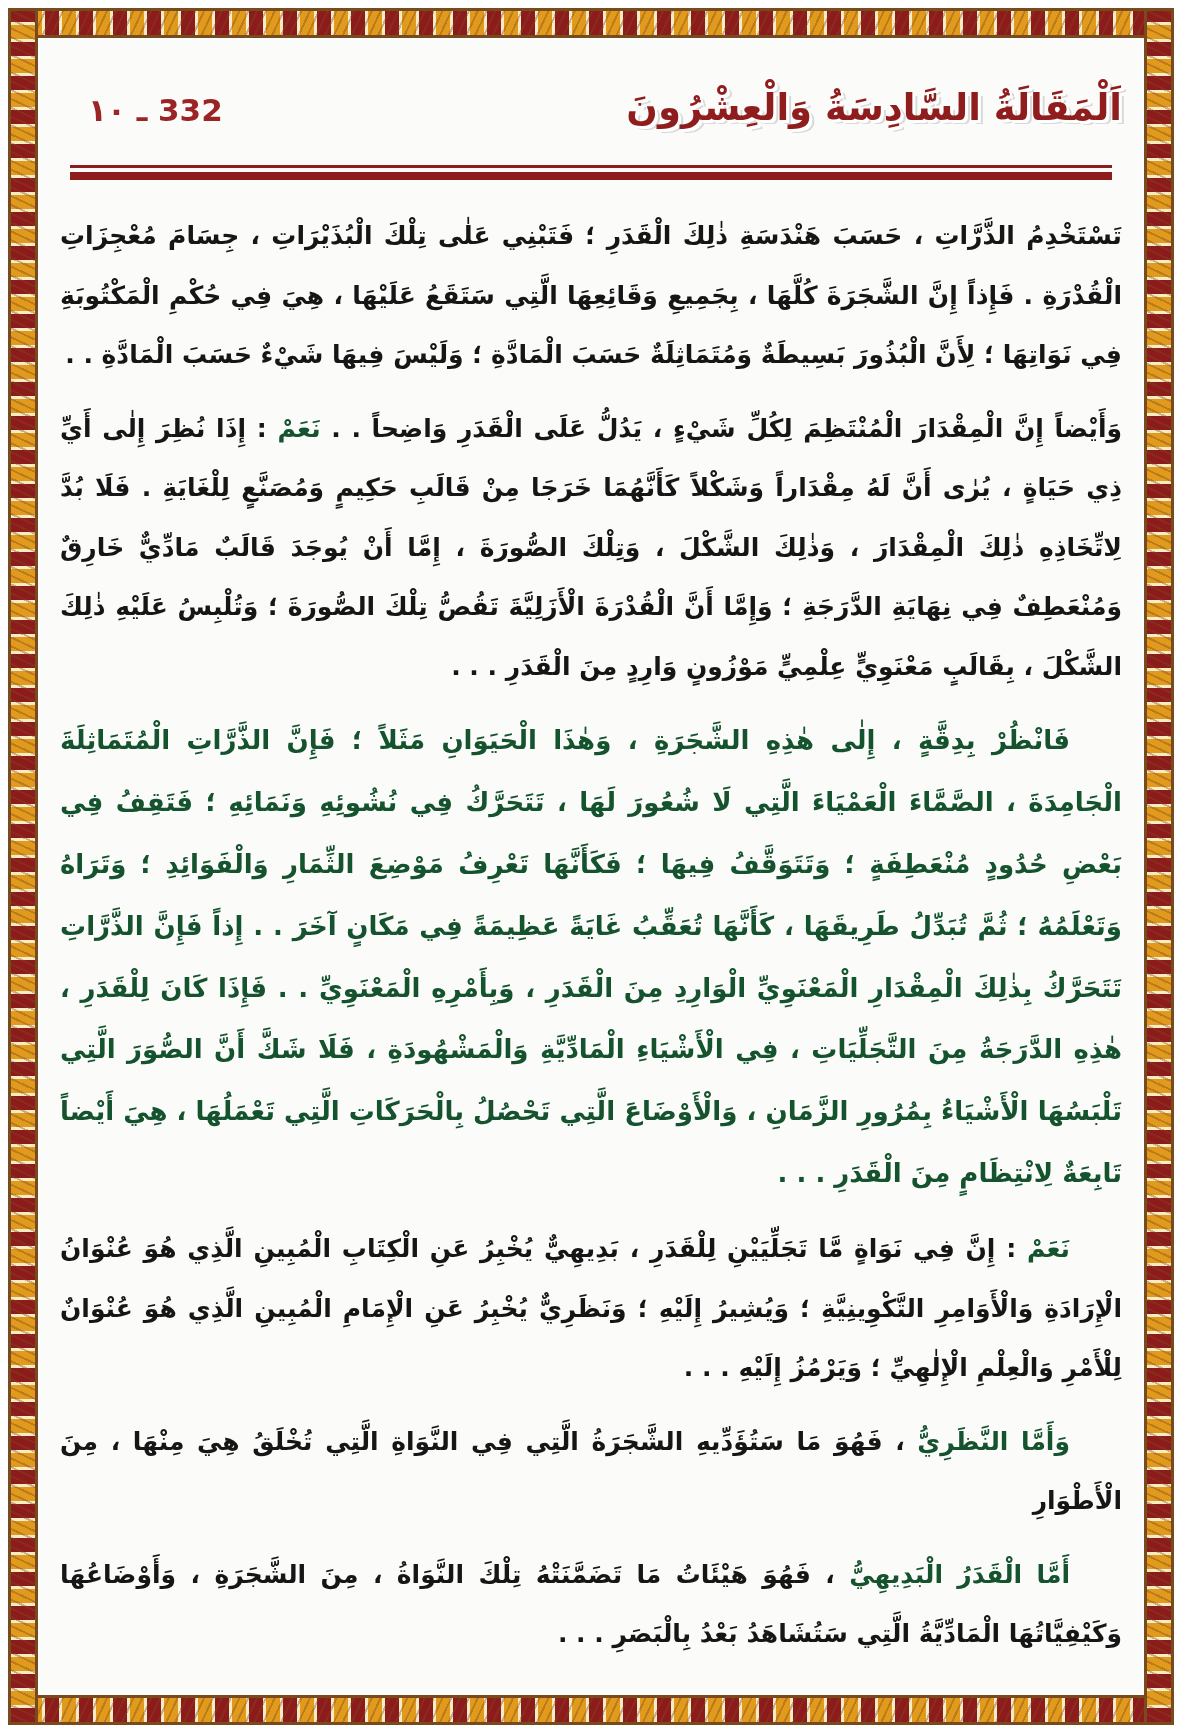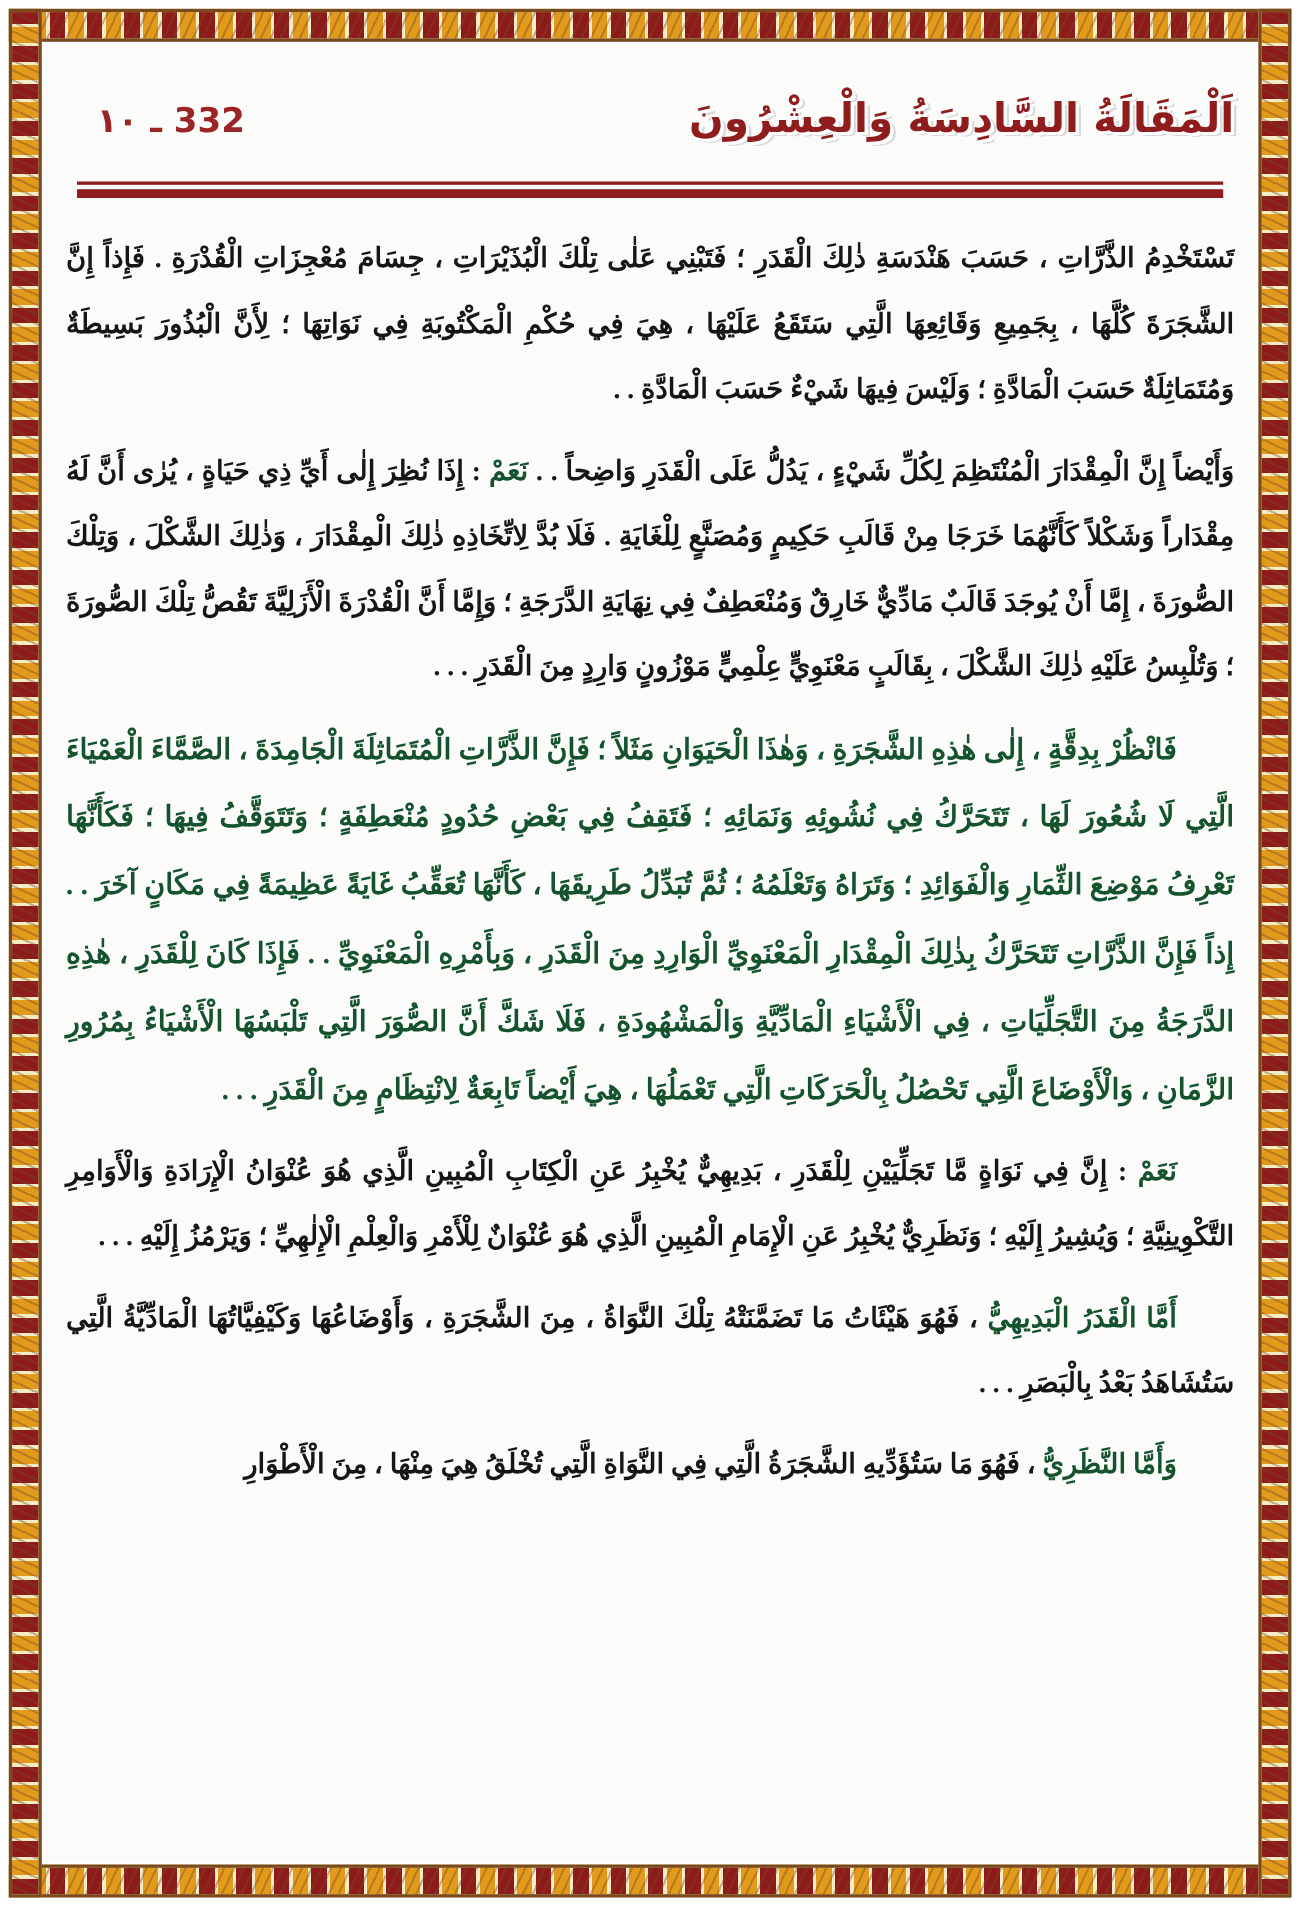--- a/index.html
+++ b/index.html
@@ -66,21 +66,21 @@
     border-bottom: 8px solid #8f1d1d;
   }
   .body-text {
     margin-top: 26px;
     font-size: 25px;
     font-weight: bold;
     color: #161616;
     line-height: 2.38;
     text-align: justify;
   }
-  .para { margin: 0 0 14px 0; font-family: Liberation Serif, serif; }
+  .para { margin: 0 0 14px 0; }
   .para.indent { text-indent: 52px; }
   .seg { color: #161616; }
   .seg.red { color: #14532d; }
   .para.em { font-size: 26px; }
 </style>
 </head>
 <body>
 
 <div class="page">
   <div class="b-strip b-top"></div>
@@ -92,17 +92,17 @@
     <div class="header">
       <div class="page-title">اَلْمَقَالَةُ السَّادِسَةُ وَالْعِشْرُونَ</div>
       <div class="page-number">332 ـ ١٠</div>
       <div class="header-rule"></div>
     </div>
     <div class="body-text">
         <div class="para"><span class="seg">تَسْتَخْدِمُ الذَّرَّاتِ ، حَسَبَ هَنْدَسَةِ ذٰلِكَ الْقَدَرِ ؛ فَتَبْنِي عَلٰى تِلْكَ الْبُذَيْرَاتِ ، جِسَامَ مُعْجِزَاتِ الْقُدْرَةِ . فَإِذاً إِنَّ الشَّجَرَةَ كُلَّهَا ، بِجَمِيعِ وَقَائِعِهَا الَّتِي سَتَقَعُ عَلَيْهَا ، هِيَ فِي حُكْمِ الْمَكْتُوبَةِ فِي نَوَاتِهَا ؛ لِأَنَّ الْبُذُورَ بَسِيطَةٌ وَمُتَمَاثِلَةٌ حَسَبَ الْمَادَّةِ ؛ وَلَيْسَ فِيهَا شَيْءٌ حَسَبَ الْمَادَّةِ . .</span></div>
         <div class="para"><span class="seg">وَأَيْضاً إِنَّ الْمِقْدَارَ الْمُنْتَظِمَ لِكُلِّ شَيْءٍ ، يَدُلُّ عَلَى الْقَدَرِ وَاضِحاً . . </span><span class="seg red">نَعَمْ</span><span class="seg"> : إِذَا نُظِرَ إِلٰى أَيِّ ذِي حَيَاةٍ ، يُرٰى أَنَّ لَهُ مِقْدَاراً وَشَكْلاً كَأَنَّهُمَا خَرَجَا مِنْ قَالَبِ حَكِيمٍ وَمُصَنَّعٍ لِلْغَايَةِ . فَلَا بُدَّ لِاتِّخَاذِهِ ذٰلِكَ الْمِقْدَارَ ، وَذٰلِكَ الشَّكْلَ ، وَتِلْكَ الصُّورَةَ ، إِمَّا أَنْ يُوجَدَ قَالَبٌ مَادِّيٌّ خَارِقٌ وَمُنْعَطِفٌ فِي نِهَايَةِ الدَّرَجَةِ ؛ وَإِمَّا أَنَّ الْقُدْرَةَ الْأَزَلِيَّةَ تَقُصُّ تِلْكَ الصُّورَةَ ؛ وَتُلْبِسُ عَلَيْهِ ذٰلِكَ الشَّكْلَ ، بِقَالَبٍ مَعْنَوِيٍّ عِلْمِيٍّ مَوْزُونٍ وَارِدٍ مِنَ الْقَدَرِ . . .</span></div>
         <div class="para indent em"><span class="seg red">فَانْظُرْ بِدِقَّةٍ ، إِلٰى هٰذِهِ الشَّجَرَةِ ، وَهٰذَا الْحَيَوَانِ مَثَلاً ؛ فَإِنَّ الذَّرَّاتِ الْمُتَمَاثِلَةَ الْجَامِدَةَ ، الصَّمَّاءَ الْعَمْيَاءَ الَّتِي لَا شُعُورَ لَهَا ، تَتَحَرَّكُ فِي نُشُوئِهِ وَنَمَائِهِ ؛ فَتَقِفُ فِي بَعْضِ حُدُودٍ مُنْعَطِفَةٍ ؛ وَتَتَوَقَّفُ فِيهَا ؛ فَكَأَنَّهَا تَعْرِفُ مَوْضِعَ الثِّمَارِ وَالْفَوَائِدِ ؛ وَتَرَاهُ وَتَعْلَمُهُ ؛ ثُمَّ تُبَدِّلُ طَرِيقَهَا ، كَأَنَّهَا تُعَقِّبُ غَايَةً عَظِيمَةً فِي مَكَانٍ آخَرَ . . إِذاً فَإِنَّ الذَّرَّاتِ تَتَحَرَّكُ بِذٰلِكَ الْمِقْدَارِ الْمَعْنَوِيِّ الْوَارِدِ مِنَ الْقَدَرِ ، وَبِأَمْرِهِ الْمَعْنَوِيِّ . . فَإِذَا كَانَ لِلْقَدَرِ ، هٰذِهِ الدَّرَجَةُ مِنَ التَّجَلِّيَاتِ ، فِي الْأَشْيَاءِ الْمَادِّيَّةِ وَالْمَشْهُودَةِ ، فَلَا شَكَّ أَنَّ الصُّوَرَ الَّتِي تَلْبَسُهَا الْأَشْيَاءُ بِمُرُورِ الزَّمَانِ ، وَالْأَوْضَاعَ الَّتِي تَحْصُلُ بِالْحَرَكَاتِ الَّتِي تَعْمَلُهَا ، هِيَ أَيْضاً تَابِعَةٌ لِانْتِظَامٍ مِنَ الْقَدَرِ . . .</span></div>
         <div class="para indent"><span class="seg red">نَعَمْ</span><span class="seg"> : إِنَّ فِي نَوَاةٍ مَّا تَجَلِّيَيْنِ لِلْقَدَرِ ، بَدِيهِيٌّ يُخْبِرُ عَنِ الْكِتَابِ الْمُبِينِ الَّذِي هُوَ عُنْوَانُ الْإِرَادَةِ وَالْأَوَامِرِ التَّكْوِينِيَّةِ ؛ وَيُشِيرُ إِلَيْهِ ؛ وَنَظَرِيٌّ يُخْبِرُ عَنِ الْإِمَامِ الْمُبِينِ الَّذِي هُوَ عُنْوَانٌ لِلْأَمْرِ وَالْعِلْمِ الْإِلٰهِيِّ ؛ وَيَرْمُزُ إِلَيْهِ . . .</span></div>
+        <div class="para indent"><span class="seg red">وَأَمَّا النَّظَرِيُّ</span><span class="seg"> ، فَهُوَ مَا سَتُؤَدِّيهِ الشَّجَرَةُ الَّتِي فِي النَّوَاةِ الَّتِي تُخْلَقُ هِيَ مِنْهَا ، مِنَ الْأَطْوَارِ</span></div>
         <div class="para indent"><span class="seg red">أَمَّا الْقَدَرُ الْبَدِيهِيُّ</span><span class="seg"> ، فَهُوَ هَيْئَاتُ مَا تَضَمَّنَتْهُ تِلْكَ النَّوَاةُ ، مِنَ الشَّجَرَةِ ، وَأَوْضَاعُهَا وَكَيْفِيَّاتُهَا الْمَادِّيَّةُ الَّتِي سَتُشَاهَدُ بَعْدُ بِالْبَصَرِ . . .</span></div>
-        <div class="para indent"><span class="seg red">وَأَمَّا النَّظَرِيُّ</span><span class="seg"> ، فَهُوَ مَا سَتُؤَدِّيهِ الشَّجَرَةُ الَّتِي فِي النَّوَاةِ الَّتِي تُخْلَقُ هِيَ مِنْهَا ، مِنَ الْأَطْوَارِ</span></div>
       </div>
   </div>
 </div>
 
 </body></html>

